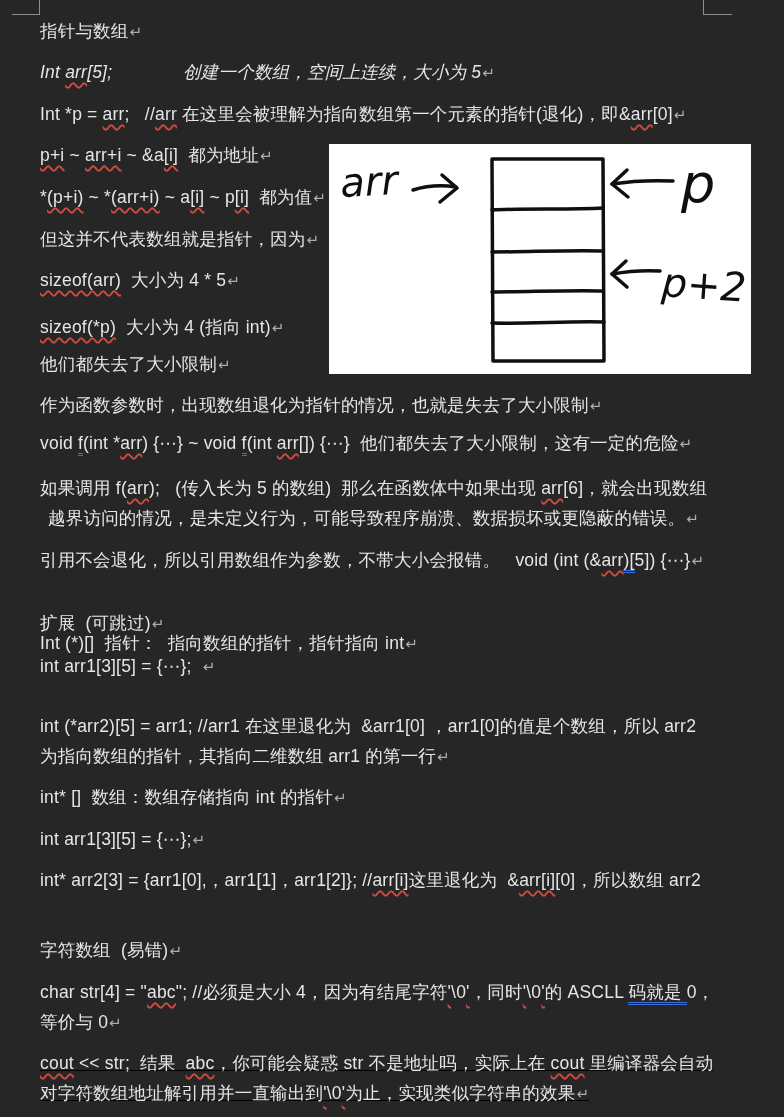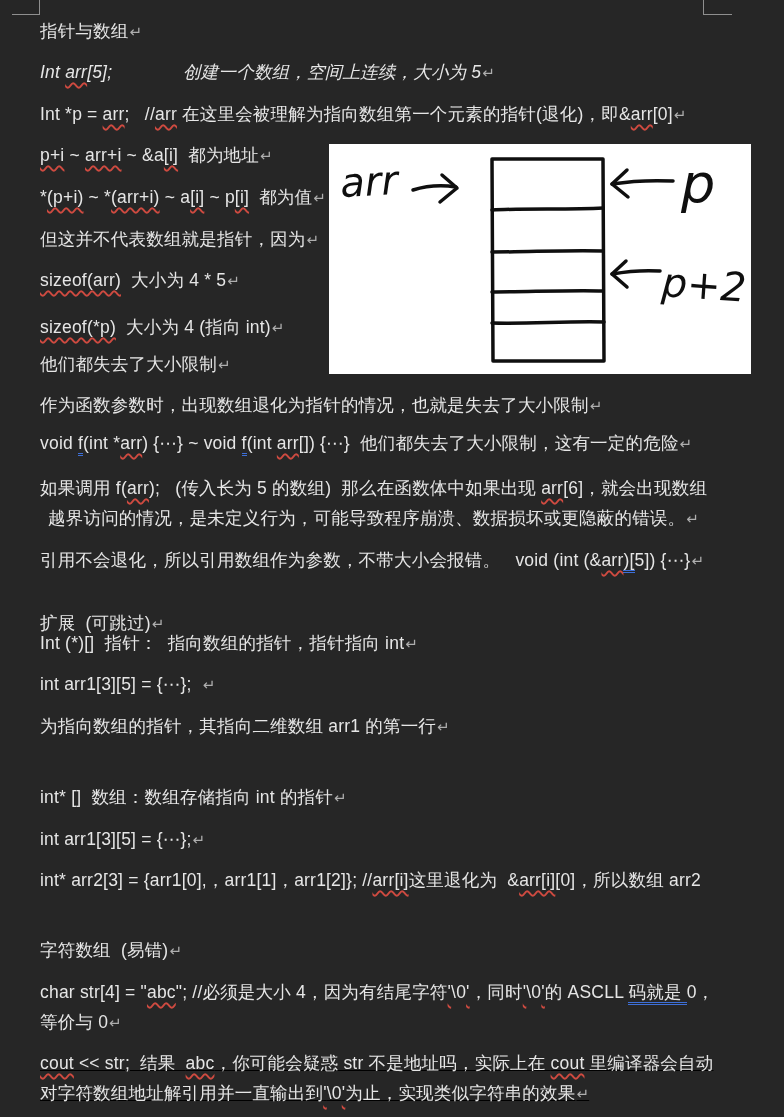--- a/index.html
+++ b/index.html
@@ -84,24 +84,25 @@
       </div>
       <div class="para" style="top: 545px;">
         <div class="line"><span>引用不会退化，所以引用数组作为参数，不带大小会报错。   void (int (&amp;</span><span class="m-r">arr</span><span class="m-b">)[</span><span>5]) {⋯}</span><span class="pilcrow">↵</span></div>
       </div>
       <div class="para" style="top: 560px; margin-top: 48px;">
         <div class="line"><span>扩展  (可跳过)</span><span class="pilcrow">↵</span></div>
       </div>
       <div class="para" style="top: 628px;">
         <div class="line"><span>Int (*)[]  指针：  指向数组的指针，指针指向 int</span><span class="pilcrow">↵</span></div>
       </div>
-      <div class="para" style="top: 669px;">
+      <div class="para" style="top: 651px;">
         <div class="line"><span>int arr1[3][5] = {⋯};  </span><span class="pilcrow">↵</span></div>
       </div>
       <div class="para" style="top: 711px;">
+        <div class="line"><span>int (*arr2)[5] = arr1; //arr1 在这里退化为  &amp;arr1[0] ，arr1[0]的值是个数组，所以 arr2</span></div>
         <div class="line"><span>为指向数组的指针，其指向二维数组 arr1 的第一行</span><span class="pilcrow">↵</span></div>
       </div>
       <div class="para" style="top: 782px;">
         <div class="line"><span>int* []  数组：数组存储指向 int 的指针</span><span class="pilcrow">↵</span></div>
       </div>
       <div class="para" style="top: 824px;">
         <div class="line"><span>int arr1[3][5] = {⋯};</span><span class="pilcrow">↵</span></div>
       </div>
       <div class="para" style="top: 865px;">
         <div class="line"><span>int* arr2[3] = {arr1[0],，arr1[1]，arr1[2]}; //</span><span class="m-r">arr[i]</span><span>这里退化为  &amp;</span><span class="m-r">arr[i]</span><span>[0]，所以数组 arr2</span></div>

